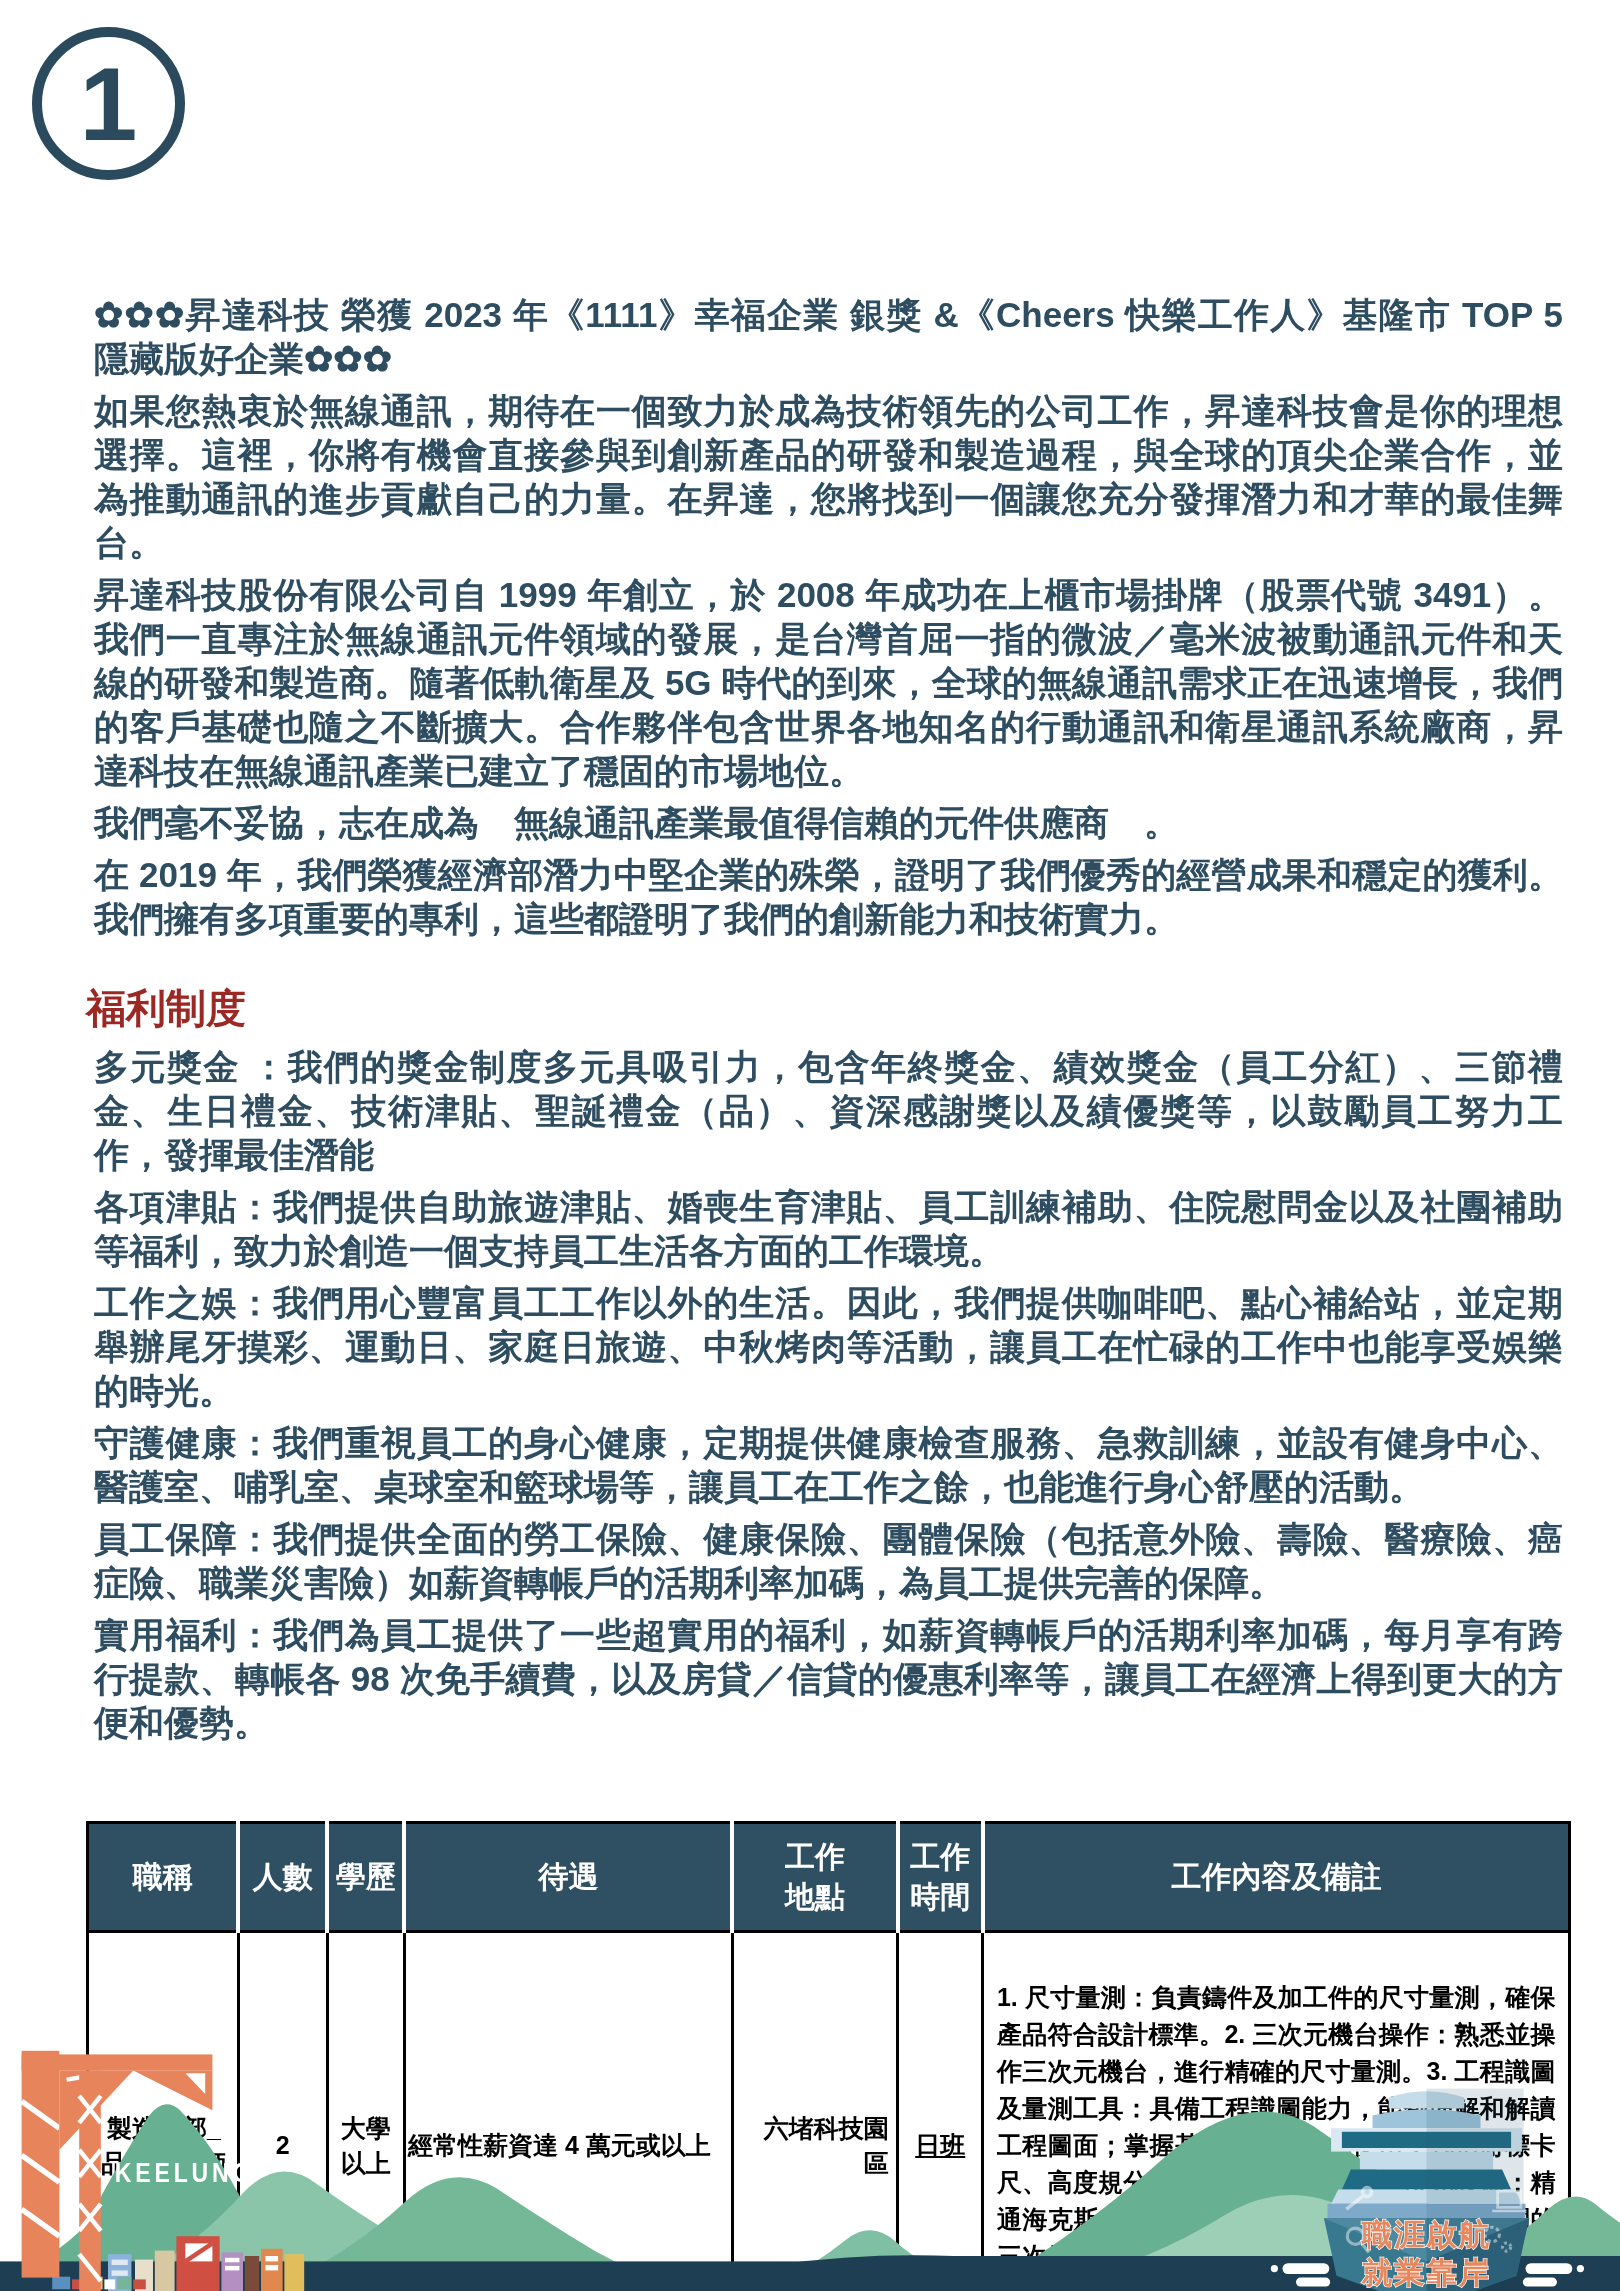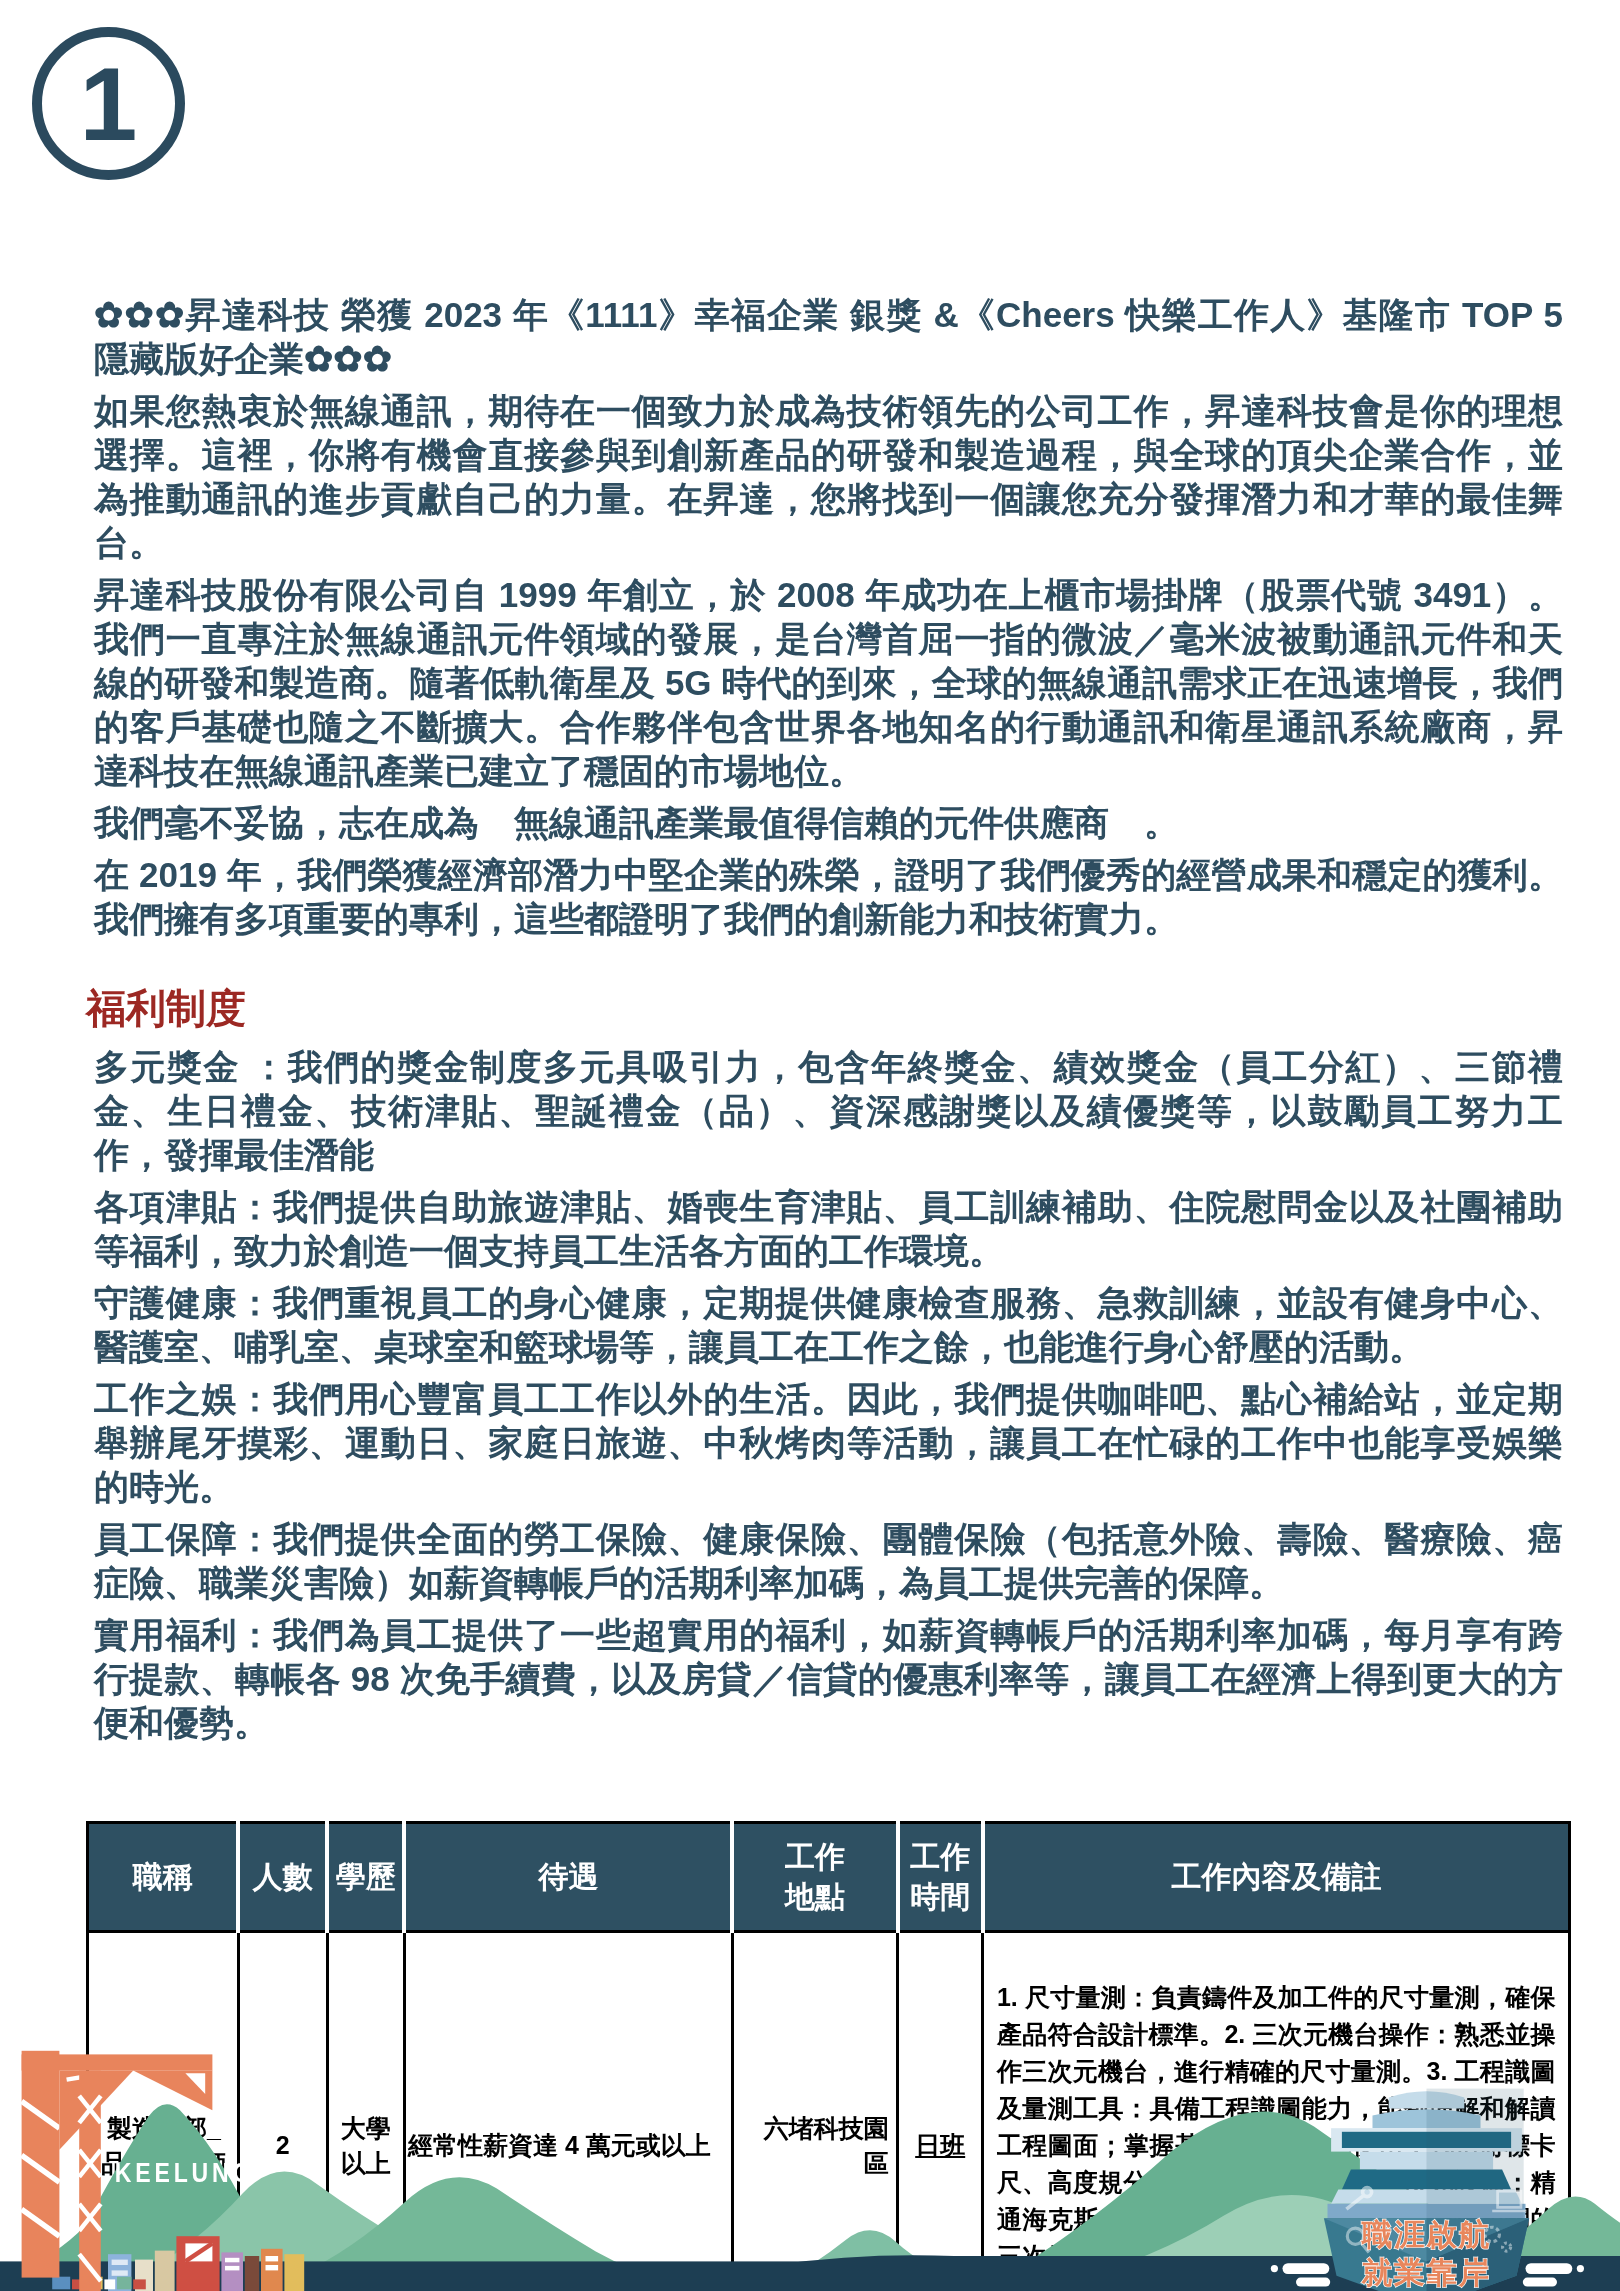--- a/index.html
+++ b/index.html
@@ -77,22 +77,22 @@
       <p class="body-text">如果您熱衷於無線通訊，期待在一個致力於成為技術領先的公司工作，昇達科技會是你的理想選擇。這裡，你將有機會直接參與到創新產品的研發和製造過程，與全球的頂尖企業合作，並為推動通訊的進步貢獻自己的力量。在昇達，您將找到一個讓您充分發揮潛力和才華的最佳舞台。</p>
       <p class="body-text">昇達科技股份有限公司自 1999 年創立，於 2008 年成功在上櫃市場掛牌（股票代號 3491）。我們一直專注於無線通訊元件領域的發展，是台灣首屈一指的微波／毫米波被動通訊元件和天線的研發和製造商。隨著低軌衛星及 5G 時代的到來，全球的無線通訊需求正在迅速增長，我們的客戶基礎也隨之不斷擴大。合作夥伴包含世界各地知名的行動通訊和衛星通訊系統廠商，昇達科技在無線通訊產業已建立了穩固的市場地位。</p>
       <p class="body-text">我們毫不妥協，志在成為　無線通訊產業最值得信賴的元件供應商　。</p>
       <p class="body-text">在 2019 年，我們榮獲經濟部潛力中堅企業的殊榮，證明了我們優秀的經營成果和穩定的獲利。我們擁有多項重要的專利，這些都證明了我們的創新能力和技術實力。</p>
     </section>
 
     <section class="welfare">
       <h2 class="welfare-heading">福利制度</h2>
       <p class="body-text">多元獎金 ：我們的獎金制度多元具吸引力，包含年終獎金、績效獎金（員工分紅）、三節禮金、生日禮金、技術津貼、聖誕禮金（品）、資深感謝獎以及績優獎等，以鼓勵員工努力工作，發揮最佳潛能</p>
       <p class="body-text">各項津貼：我們提供自助旅遊津貼、婚喪生育津貼、員工訓練補助、住院慰問金以及社團補助等福利，致力於創造一個支持員工生活各方面的工作環境。</p>
+      <p class="body-text">工作之娛：我們用心豐富員工工作以外的生活。因此，我們提供咖啡吧、點心補給站，並定期舉辦尾牙摸彩、運動日、家庭日旅遊、中秋烤肉等活動，讓員工在忙碌的工作中也能享受娛樂的時光。</p>
       <p class="body-text">守護健康：我們重視員工的身心健康，定期提供健康檢查服務、急救訓練，並設有健身中心、醫護室、哺乳室、桌球室和籃球場等，讓員工在工作之餘，也能進行身心舒壓的活動。</p>
-      <p class="body-text">工作之娛：我們用心豐富員工工作以外的生活。因此，我們提供咖啡吧、點心補給站，並定期舉辦尾牙摸彩、運動日、家庭日旅遊、中秋烤肉等活動，讓員工在忙碌的工作中也能享受娛樂的時光。</p>
       <p class="body-text">員工保障：我們提供全面的勞工保險、健康保險、團體保險（包括意外險、壽險、醫療險、癌症險、職業災害險）如薪資轉帳戶的活期利率加碼，為員工提供完善的保障。</p>
       <p class="body-text">實用福利：我們為員工提供了一些超實用的福利，如薪資轉帳戶的活期利率加碼，每月享有跨行提款、轉帳各 98 次免手續費，以及房貸／信貸的優惠利率等，讓員工在經濟上得到更大的方便和優勢。</p>
     </section>
 
     <table class="jobs-table">
       <colgroup>
         <col style="width:10.18%">
         <col style="width:6.0%">
         <col style="width:5.21%">
         <col style="width:22.12%">

